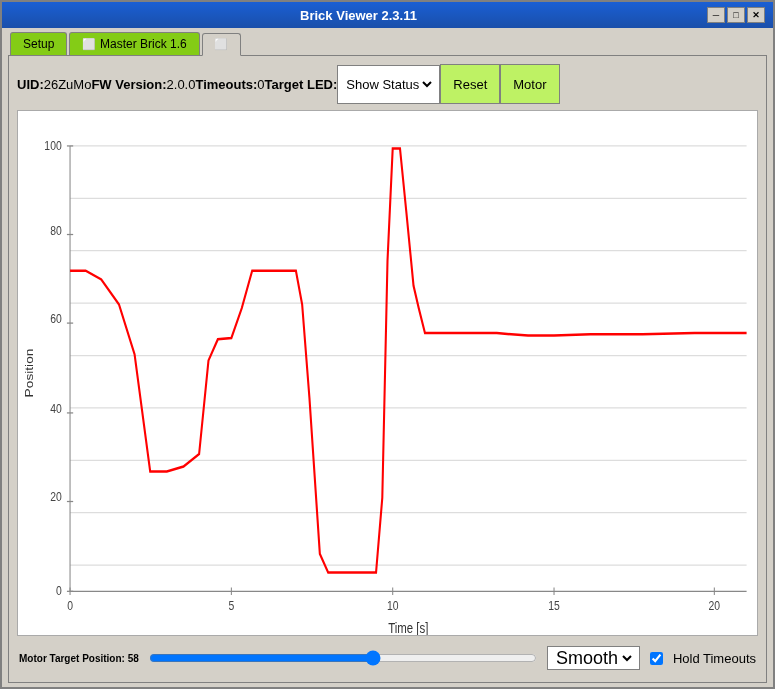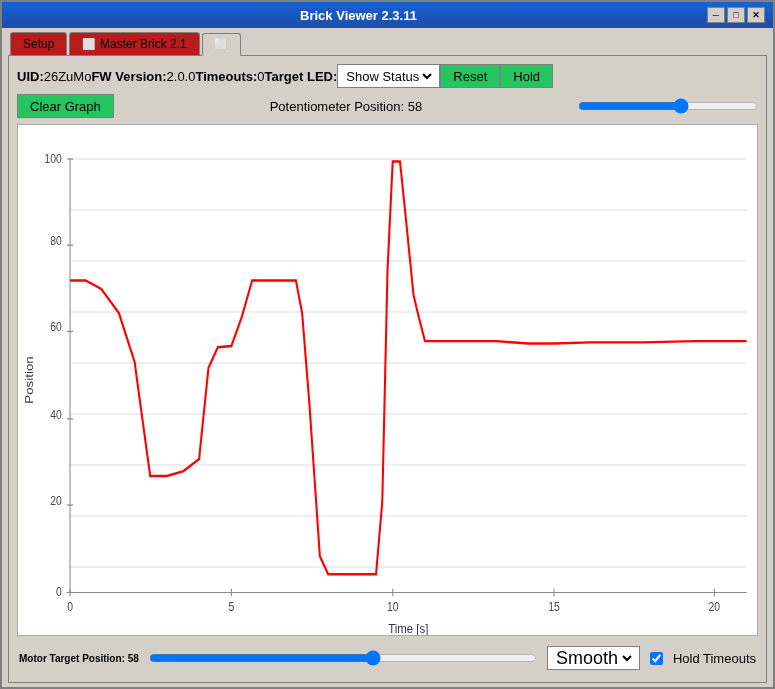--- a/index.html
+++ b/index.html
@@ -45,21 +45,21 @@
     }
     .tabs-row {
       display: flex;
       align-items: flex-end;
       padding: 4px 8px 0;
       gap: 2px;
       flex-shrink: 0;
     }
     .tab {
       padding: 4px 12px;
-      background: #b91c1c;
+      background: #84cc16;
       border: 1px solid #808080;
       border-bottom: none;
       cursor: pointer;
       font-size: 12px;
       border-radius: 3px 3px 0 0;
       display: flex; align-items: center; gap: 4px;
     }
     .tab.active {
       background: #d4d0c8;
       font-weight: normal;
@@ -84,37 +84,37 @@
       gap: 0;
       flex-shrink: 0;
       font-size: 13px;
     }
     .info-label { font-weight: bold; }
     .info-value {}
     .status-select-wrap {
       display: flex; align-items: center;
       border: 1px solid #808080;
       background: white;
-      height: 24px;
+      height: 39px;
       padding: 0 4px;
       gap: 4px;
       min-width: 100px;
       justify-content: flex-end;
     }
     .status-select {
       border: none; background: transparent; font-size: 13px;
       outline: none; cursor: pointer;
     }
     .btn {
       padding: 3px 12px;
-      background: #22c55e;
+      background: #bef264;
       border: 1px solid #808080;
       cursor: pointer;
       font-size: 13px;
-      height: 24px;
+      height: 40px;
     }
     .controls-row {
       display: flex;
       align-items: center;
       gap: 12px;
       flex-shrink: 0;
     }
     .graph-label {
       flex: 1;
       text-align: center;
@@ -196,21 +196,21 @@
       <div class="titlebar-btn">✕</div>
     </div>
   </div>
 
   <div class="tabs-row">
     <div class="tab">
       <span>Setup</span>
     </div>
     <div class="tab">
       <span class="tab-icon">⬜</span>
-      <span>Master Brick 2.1</span>
+      <span>Master Brick 1.6</span>
     </div>
     <div class="tab active">
       <span class="tab-icon">⬜</span>
     </div>
   </div>
 
   <div class="content">
 
     <div class="info-row">
       <span class="info-label">UID:</span>
@@ -222,30 +222,23 @@
       <span class="info-label">Target LED:</span>
       <div class="status-select-wrap">
         <select class="status-select">
           <option>Show Status</option>
           <option>Off</option>
           <option>On</option>
           <option>Heartbeat</option>
         </select>
       </div>
       <button class="btn">Reset</button>
-      <button class="btn">Hold</button>
-    </div>
-
-    <div class="controls-row">
-      <button class="btn">Clear Graph</button>
-      <div class="graph-label"><span>Potentiometer Position: 58</span></div>
-      <div class="slider-right">
-        <input type="range" min="0" max="100" value="58" style="">
-      </div>
-    </div>
+      <button class="btn">Motor</button>
+    </div>
+
 
     <div class="graph-area">
       <svg class="chart" viewBox="0 0 710 420" preserveAspectRatio="none">
 
         <line class="grid-line" x1="50" y1="28" x2="700" y2="28"></line>
         <line class="grid-line" x1="50" y1="70" x2="700" y2="70"></line>
         <line class="grid-line" x1="50" y1="112" x2="700" y2="112"></line>
         <line class="grid-line" x1="50" y1="154" x2="700" y2="154"></line>
         <line class="grid-line" x1="50" y1="196" x2="700" y2="196"></line>
         <line class="grid-line" x1="50" y1="238" x2="700" y2="238"></line>

